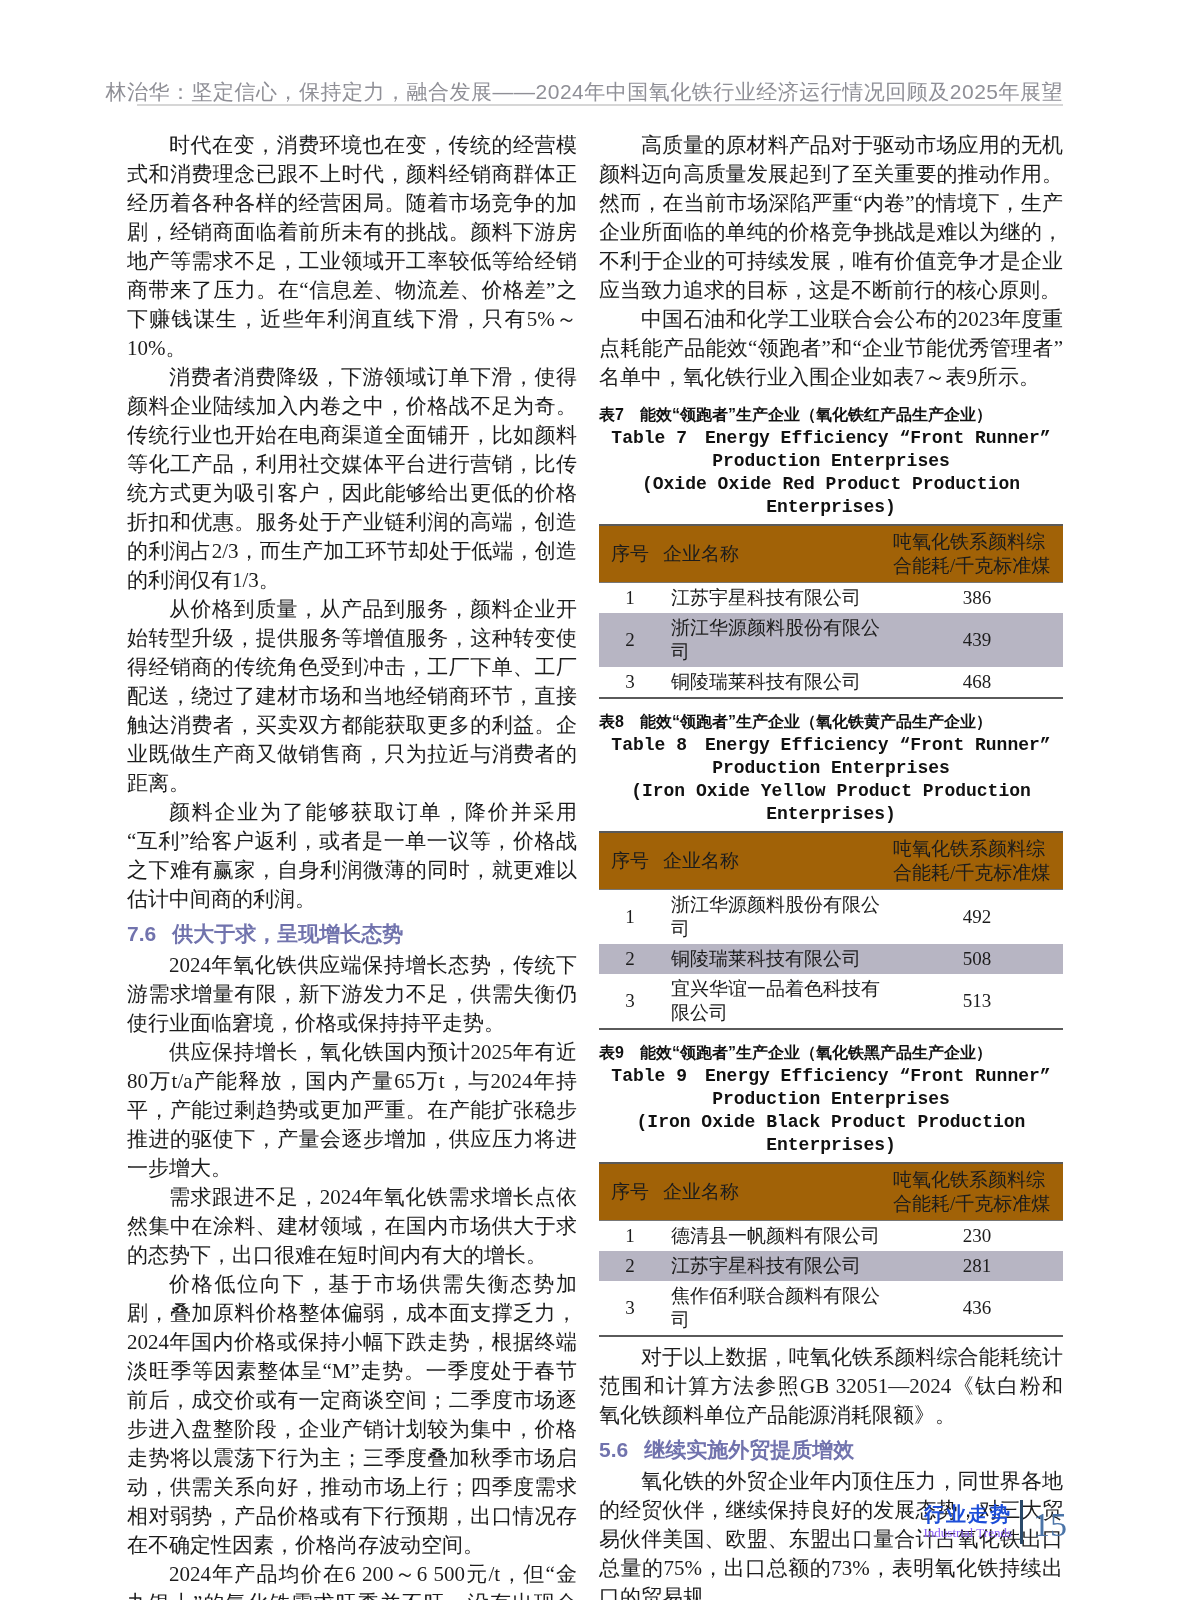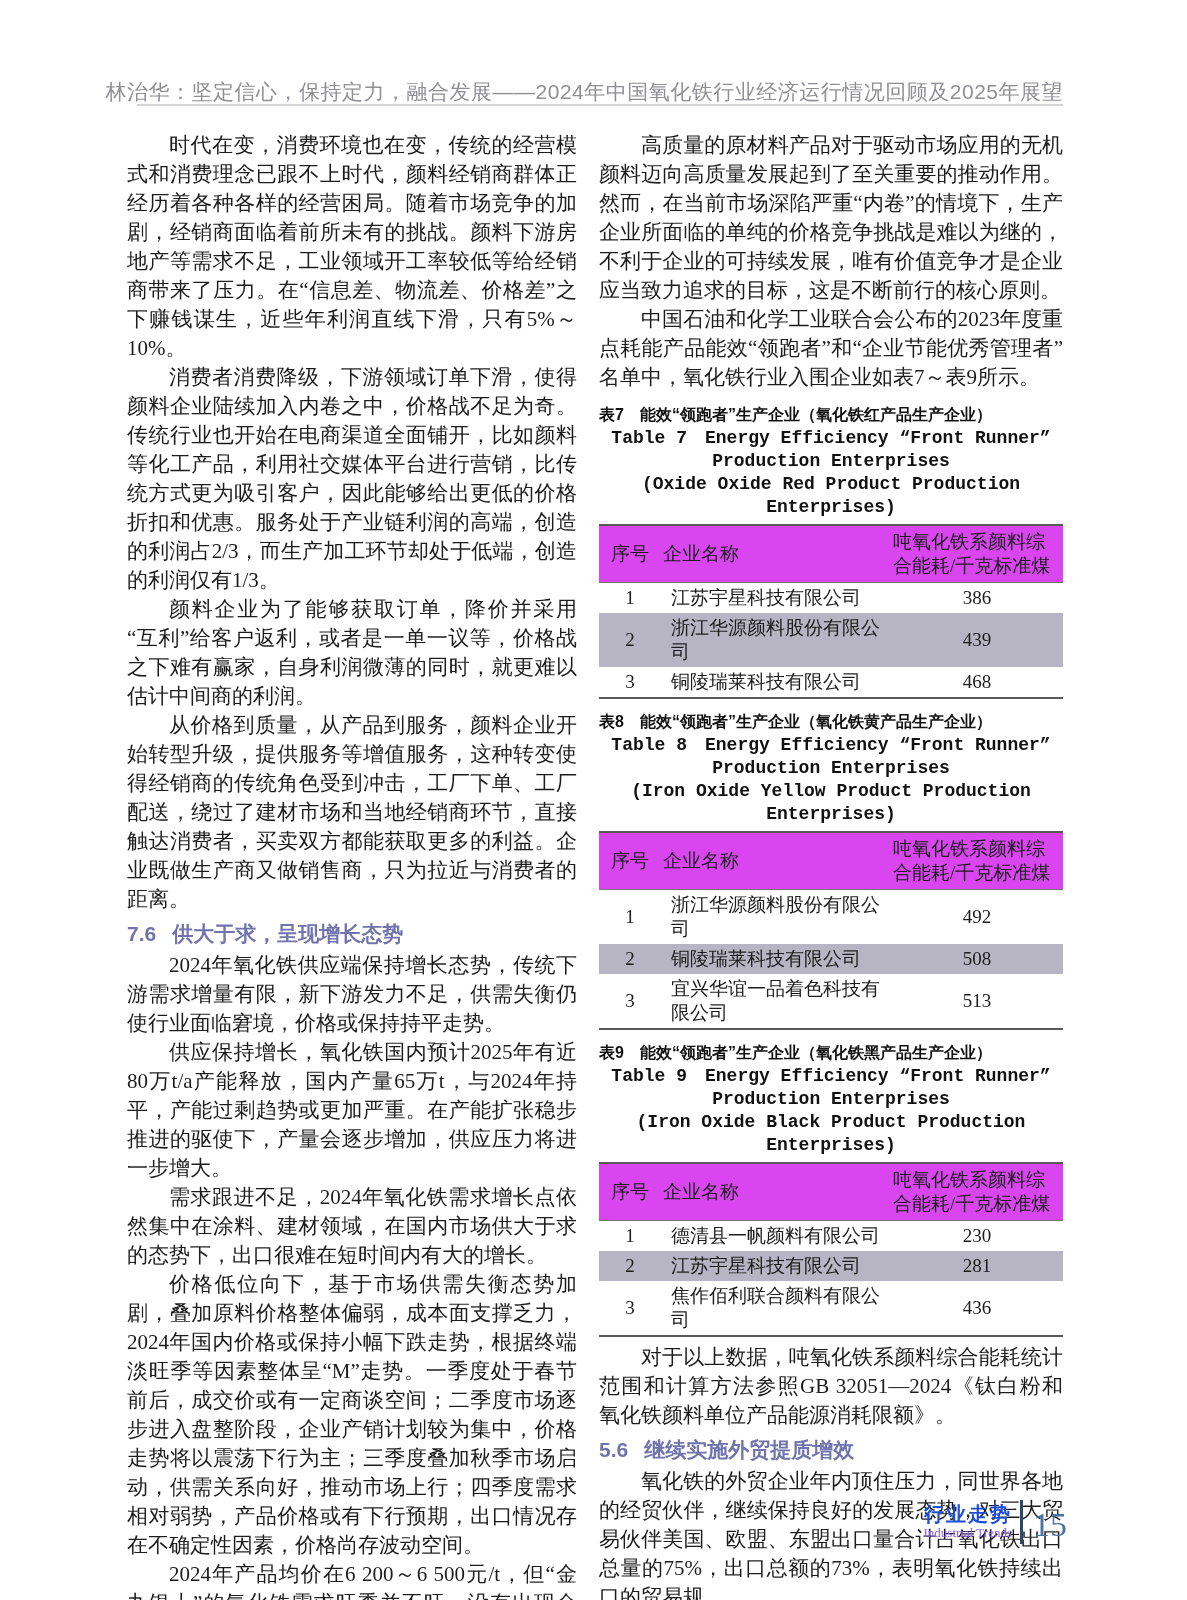--- a/index.html
+++ b/index.html
@@ -44,21 +44,21 @@
   .cap-en {
     font-weight:bold; font-size:18px; line-height:23px; text-align:center;
     color:#111;
     font-family:Liberation Mono, monospace;
   }
   .data-table {
     width:100%; margin-top:5px; border-collapse:collapse;
     font-size:19px; line-height:24px;
     border-top:2px solid #5a5a5a; border-bottom:2px solid #5a5a5a;
   }
-  .data-table thead tr { background:#d946ef; border-bottom:1px solid #777; }
+  .data-table thead tr { background:#a16207; border-bottom:1px solid #777; }
   .data-table th { font-weight:normal; padding:4px 2px; }
   .th-no  { text-align:left; padding-left:12px !important; width:48px; }
   .th-name{ text-align:left; }
   .th-val { text-align:left; width:168px; }
   .data-table td { padding:3px 2px; }
   .td-no  { text-align:center; width:48px; }
   .td-name{ text-align:left; padding-left:10px !important; }
   .td-val { text-align:center; width:168px; }
   .row-alt { background:#b7b5c3; }
   
@@ -82,22 +82,22 @@
 <div class="page">
 
   <div class="running-head">林治华：坚定信心，保持定力，融合发展——2024年中国氧化铁行业经济运行情况回顾及2025年展望</div>
   <div class="head-rule"></div>
 
   <div class="content">
 
     <div class="col col-left">
       <p>时代在变，消费环境也在变，传统的经营模式和消费理念已跟不上时代，颜料经销商群体正经历着各种各样的经营困局。随着市场竞争的加剧，经销商面临着前所未有的挑战。颜料下游房地产等需求不足，工业领域开工率较低等给经销商带来了压力。在“信息差、物流差、价格差”之下赚钱谋生，近些年利润直线下滑，只有5%～10%。</p>
       <p>消费者消费降级，下游领域订单下滑，使得颜料企业陆续加入内卷之中，价格战不足为奇。传统行业也开始在电商渠道全面铺开，比如颜料等化工产品，利用社交媒体平台进行营销，比传统方式更为吸引客户，因此能够给出更低的价格折扣和优惠。服务处于产业链利润的高端，创造的利润占2/3，而生产加工环节却处于低端，创造的利润仅有1/3。</p>
+      <p>从价格到质量，从产品到服务，颜料企业开始转型升级，提供服务等增值服务，这种转变使得经销商的传统角色受到冲击，工厂下单、工厂配送，绕过了建材市场和当地经销商环节，直接触达消费者，买卖双方都能获取更多的利益。企业既做生产商又做销售商，只为拉近与消费者的距离。</p>
       <p>颜料企业为了能够获取订单，降价并采用“互利”给客户返利，或者是一单一议等，价格战之下难有赢家，自身利润微薄的同时，就更难以估计中间商的利润。</p>
-      <p>从价格到质量，从产品到服务，颜料企业开始转型升级，提供服务等增值服务，这种转变使得经销商的传统角色受到冲击，工厂下单、工厂配送，绕过了建材市场和当地经销商环节，直接触达消费者，买卖双方都能获取更多的利益。企业既做生产商又做销售商，只为拉近与消费者的距离。</p>
       <div class="sec-heading">
         <span class="sec-num">7.6</span><span>供大于求，呈现增长态势</span>
       </div>
       <p>2024年氧化铁供应端保持增长态势，传统下游需求增量有限，新下游发力不足，供需失衡仍使行业面临窘境，价格或保持持平走势。</p>
       <p>供应保持增长，氧化铁国内预计2025年有近80万t/a产能释放，国内产量65万t，与2024年持平，产能过剩趋势或更加严重。在产能扩张稳步推进的驱使下，产量会逐步增加，供应压力将进一步增大。</p>
       <p>需求跟进不足，2024年氧化铁需求增长点依然集中在涂料、建材领域，在国内市场供大于求的态势下，出口很难在短时间内有大的增长。</p>
       <p>价格低位向下，基于市场供需失衡态势加剧，叠加原料价格整体偏弱，成本面支撑乏力，2024年国内价格或保持小幅下跌走势，根据终端淡旺季等因素整体呈“M”走势。一季度处于春节前后，成交价或有一定商谈空间；二季度市场逐步进入盘整阶段，企业产销计划较为集中，价格走势将以震荡下行为主；三季度叠加秋季市场启动，供需关系向好，推动市场上行；四季度需求相对弱势，产品价格或有下行预期，出口情况存在不确定性因素，价格尚存波动空间。</p>
       <p>2024年产品均价在6 200～6 500元/t，但“金九银十”的氧化铁需求旺季并不旺，没有出现全年价格预期的高点6 800～7 000元/t。</p>
     </div>
 

